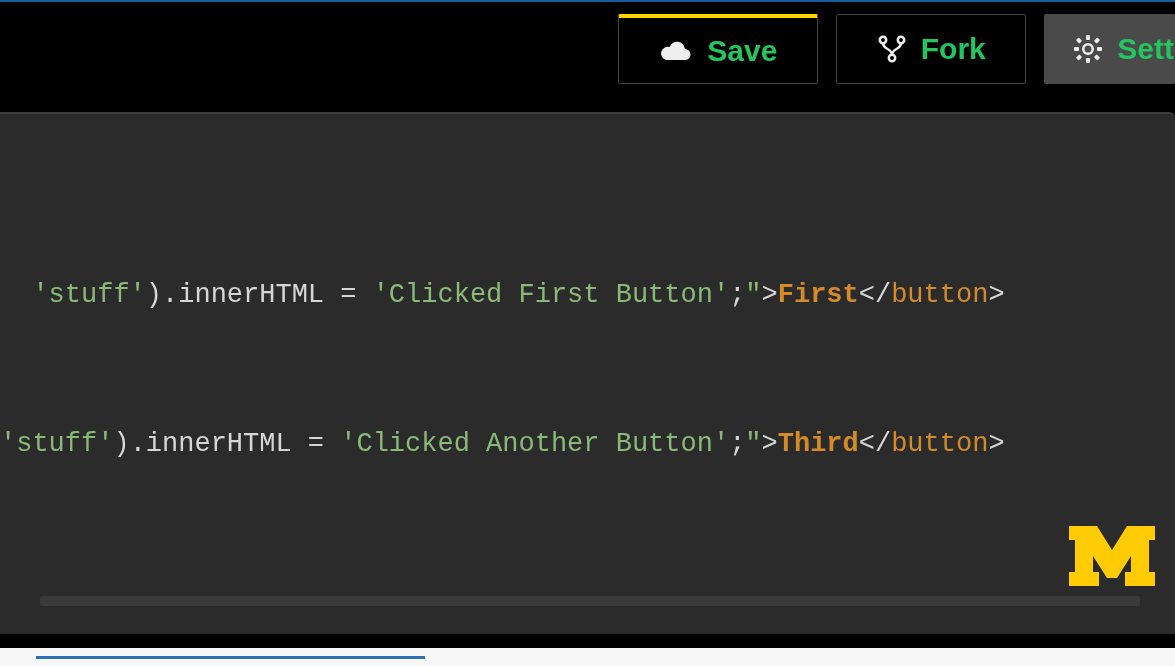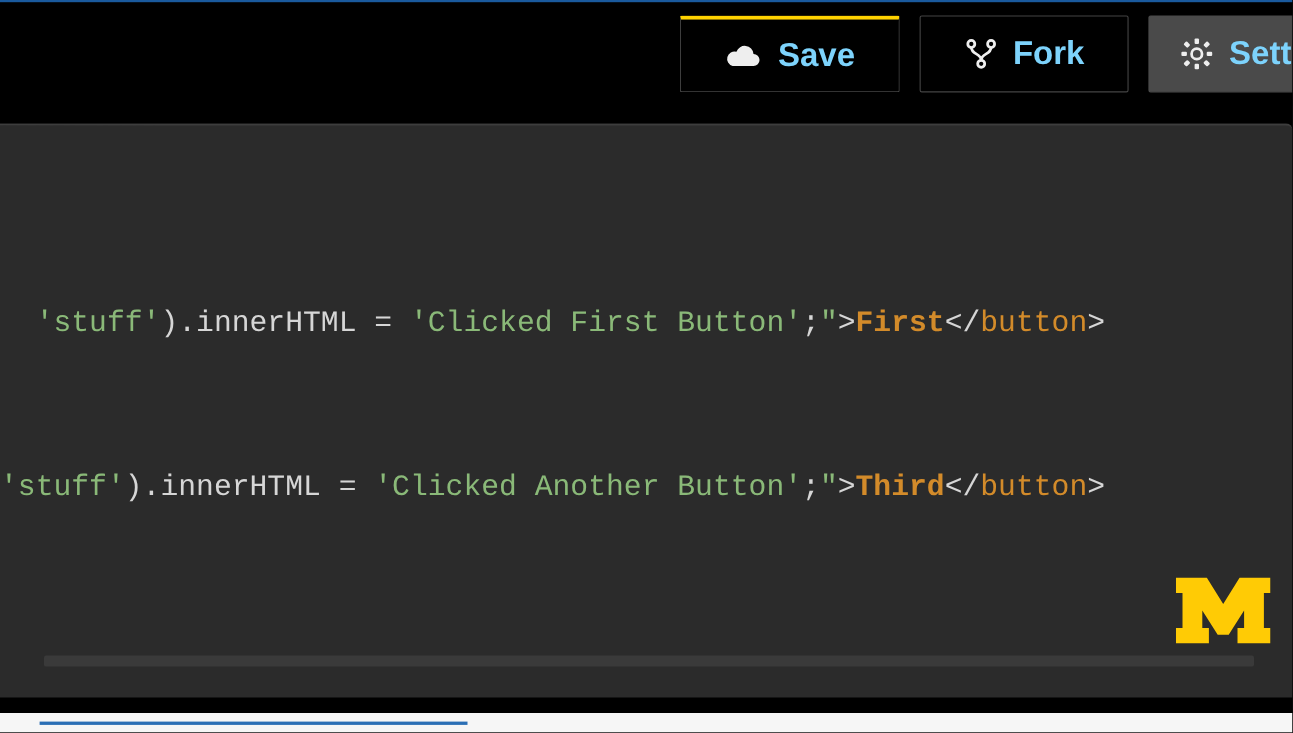--- a/index.html
+++ b/index.html
@@ -16,21 +16,21 @@
     display:flex;
     justify-content:flex-end;
     align-items:center;
     padding-right:0;
     gap:18px;
   }
   .toolbar-btn {
     height:70px;
     background:#000;
     border:1px solid #444;
-    color:#7dd3fc;
+    color:#22c55e;
     font-size:30px;
     font-weight:700;
     display:flex;
     align-items:center;
     justify-content:center;
     gap:14px;
     padding:0 28px;
     cursor:pointer;
     border-radius:2px;
   }

